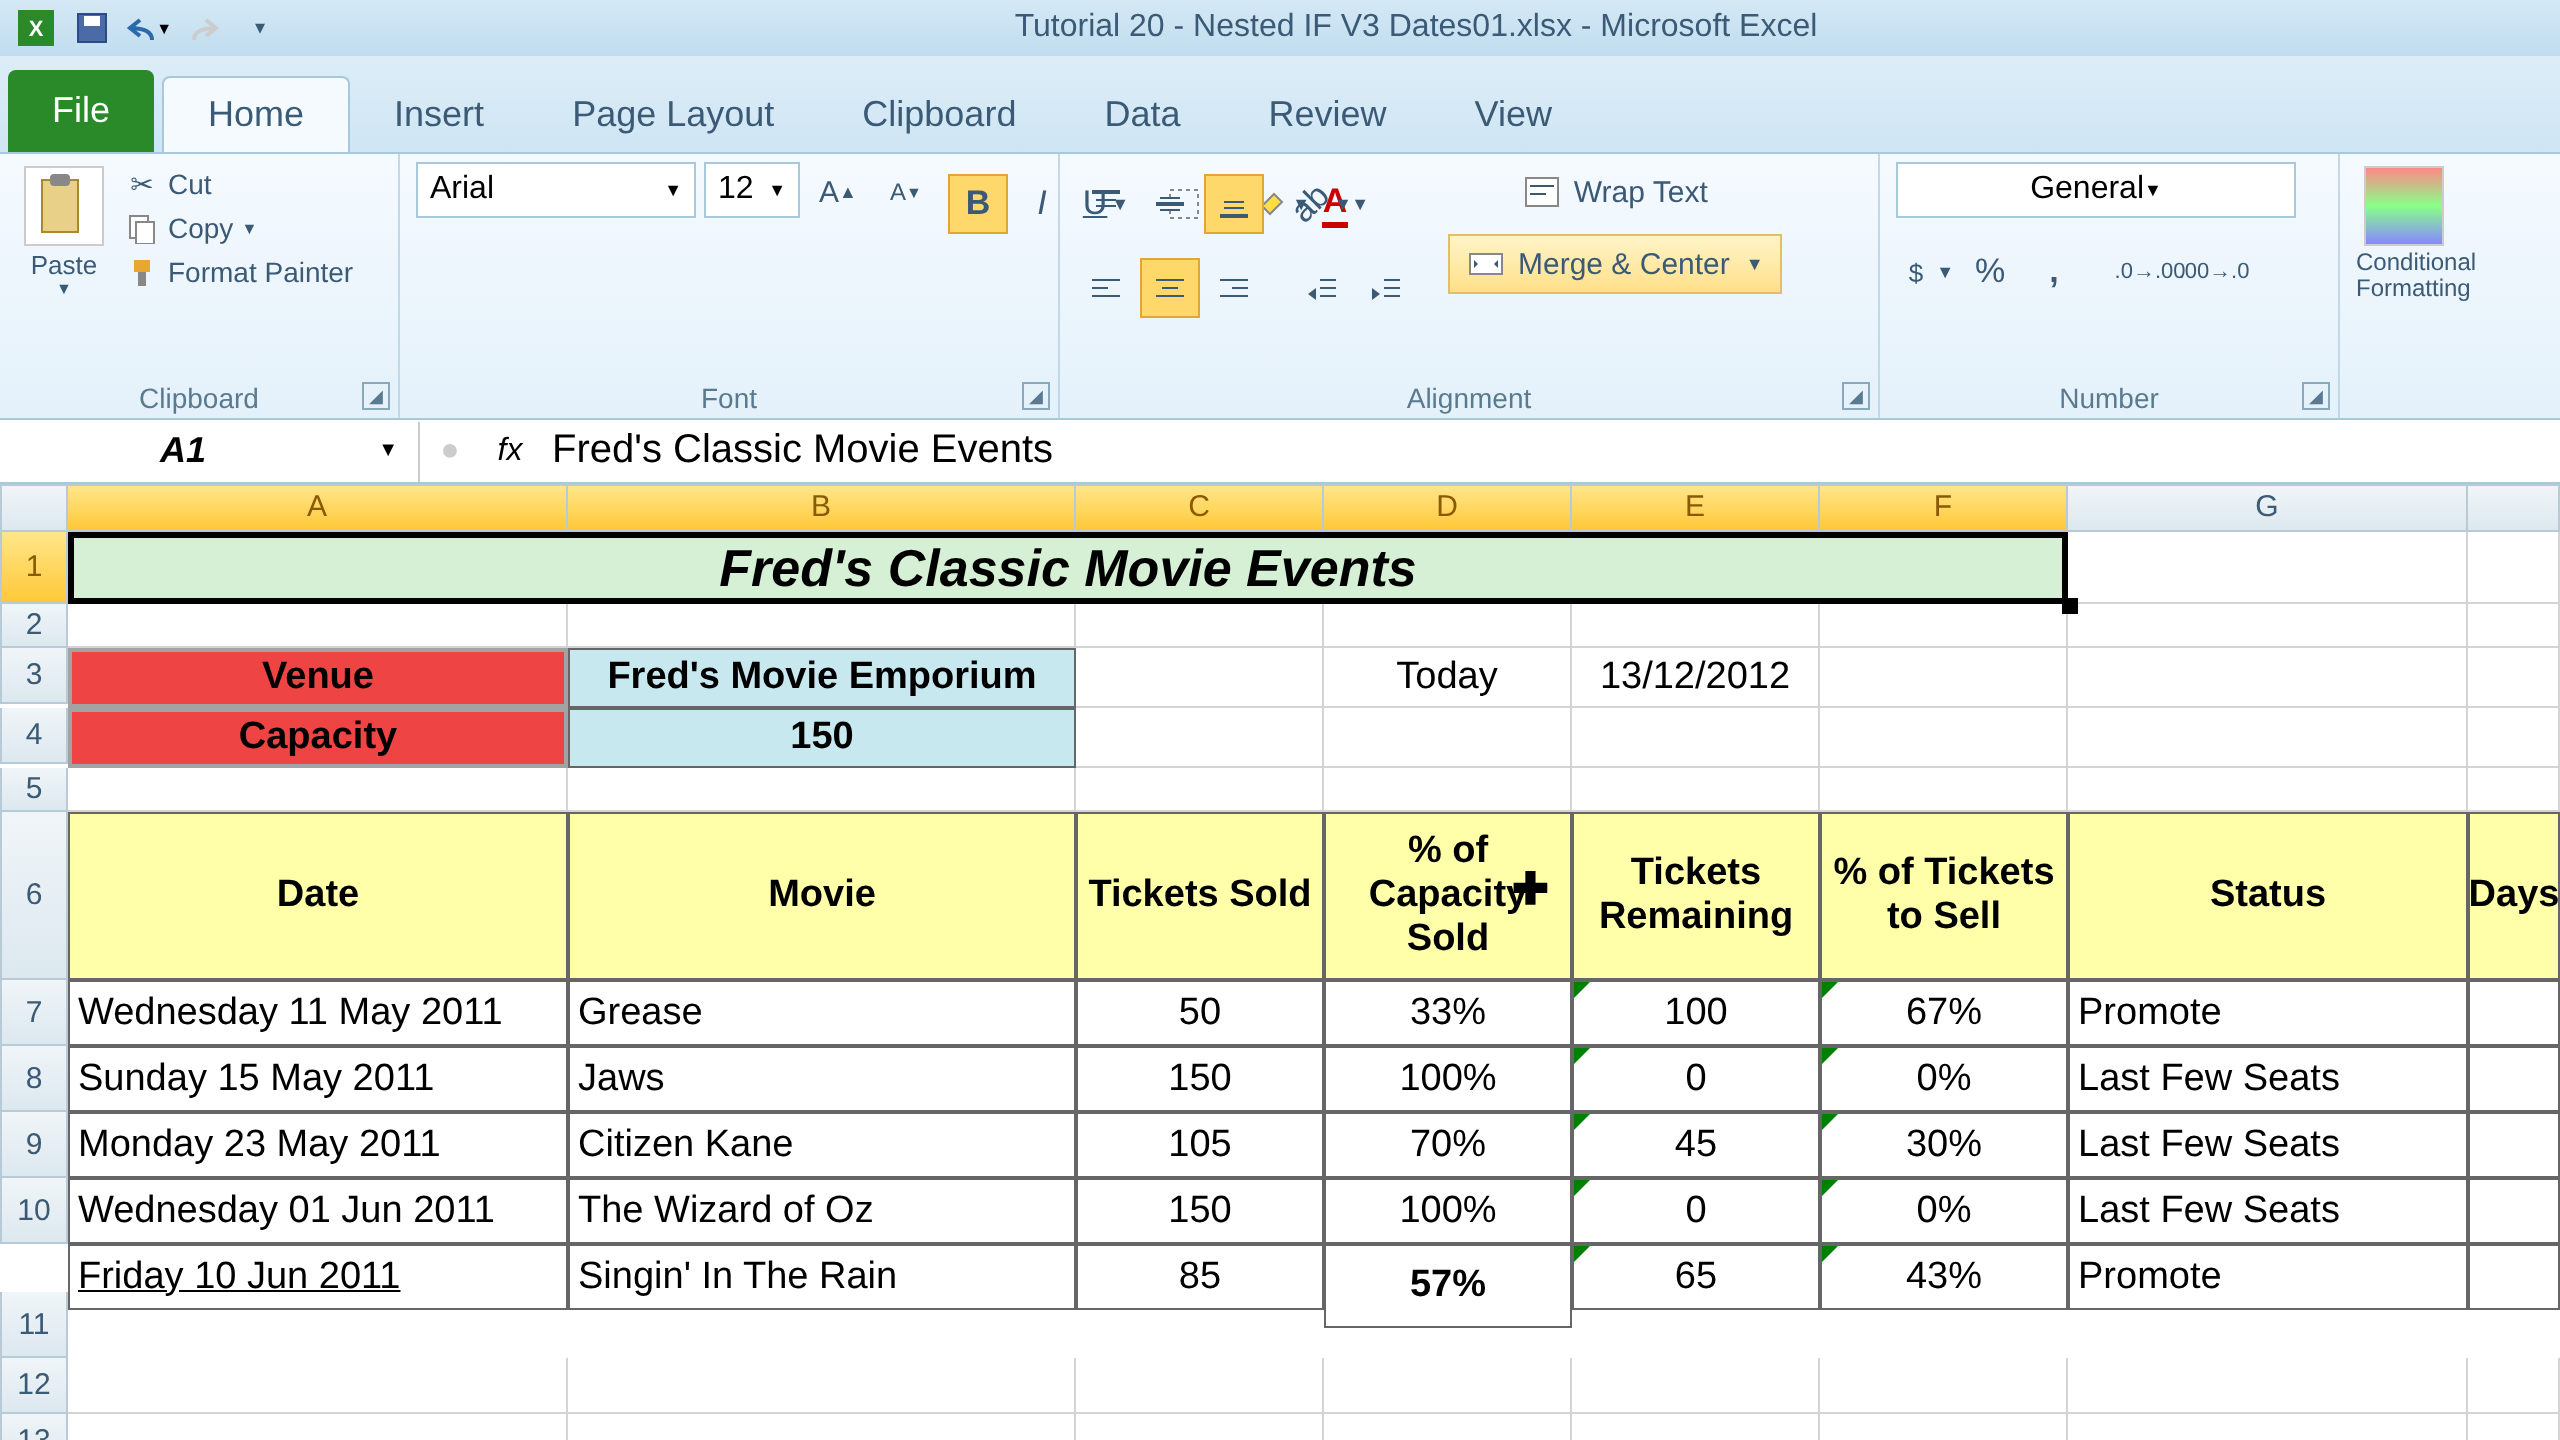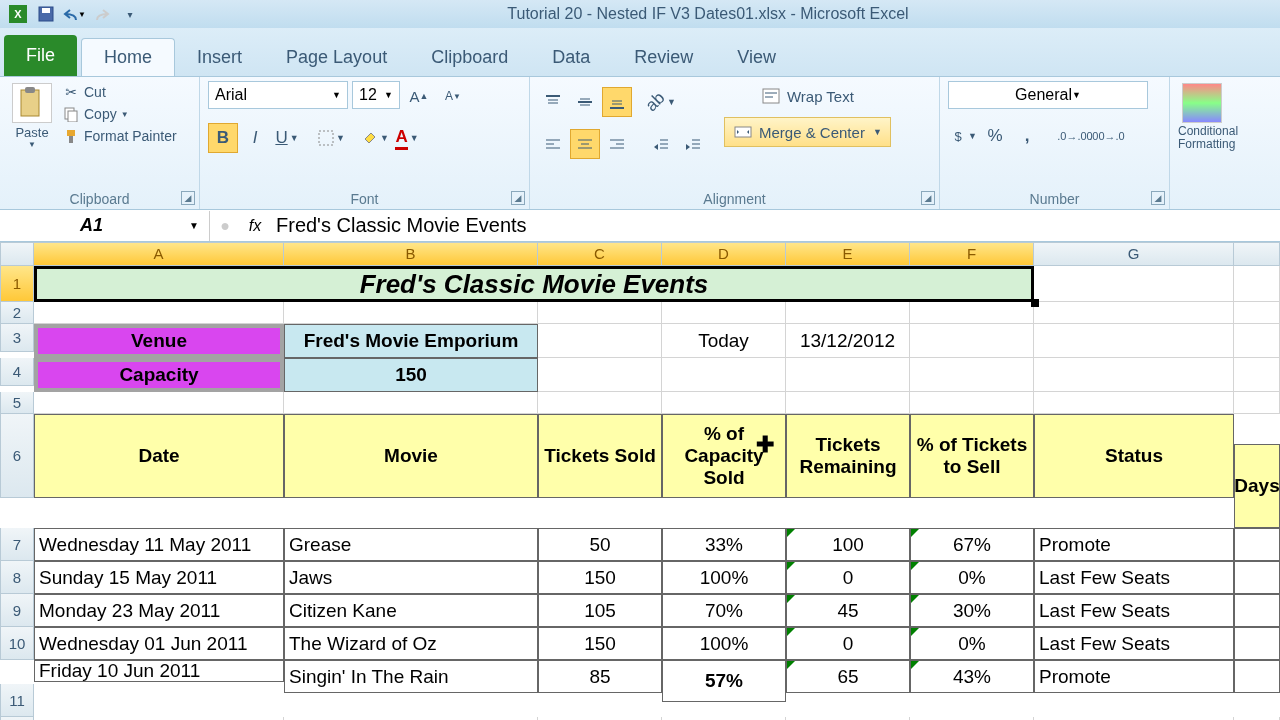--- a/index.html
+++ b/index.html
@@ -49,21 +49,21 @@
 .row-h { width: 34px; background: linear-gradient(#f0f5f8,#dce8ef); border: 1px solid #b8cad6; border-top: none; text-align: center; font-size: 15px; color: #3b5a76; display: flex; align-items: center; justify-content: center; cursor: pointer; }
 .row-h.sel { background: linear-gradient(#ffe68a,#ffc838); color: #8a5a00; }
 
 .sheet-row { display: flex; }
 .cell { border-right: 1px solid #d4d4d4; border-bottom: 1px solid #d4d4d4; font-size: 19px; padding: 2px 4px; display: flex; align-items: center; overflow: hidden; white-space: nowrap; }
 
 .colA { width: 250px; } .colB { width: 254px; } .colC { width: 124px; } .colD { width: 124px; }
 .colE { width: 124px; } .colF { width: 124px; } .colG { width: 200px; } .colH { width: 46px; }
 
 .merged-title { background: #d5f0d5; border: 2px solid #7aa87a; font-size: 26px; font-weight: bold; font-style: italic; justify-content: center; }
-.info-label { background: #d946ef; border: 4px solid #a3a3a3; font-weight: bold; justify-content: center; }
+.info-label { background: #ef4444; border: 2px solid #a3a3a3; font-weight: bold; justify-content: center; }
 .info-value { background: #c8e8f0; border: 1px solid #666; font-weight: bold; justify-content: center; }
 .table-header { background: #ffffaa; border: 1px solid #666; font-weight: bold; justify-content: center; text-align: center; }
 .data-cell { border: 1px solid #666; }
 .center { justify-content: center; }
 .green-tri { position: relative; }
 .green-tri::before { content: ""; position: absolute; top: 0; left: 0; border-top: 8px solid #008000; border-right: 8px solid transparent; }
 
 .sel-border { position: absolute; border: 3px solid #000; pointer-events: none; }
 .sel-handle { position: absolute; width: 8px; height: 8px; background: #000; }
 .cursor-plus { position: absolute; font-size: 22px; font-weight: bold; color: #000; pointer-events: none; }
@@ -147,21 +147,21 @@
             </span>
             <span>Format Painter</span>
           </div>
       </div>
     </div>
     <div class="group-label">Clipboard</div>
     <div class="dialog-launcher">◢</div>
   </div>
 
   <div class="group" style="width:330px;">
-    <div class="group-body" style="flex-direction:column;">
+    <div class="group-body" style="flex-direction:row;">
       <div style="display:flex;gap:4px;">
         <div class="font-select font-name">
             <span>Arial</span>
             <span style="font-size:9px;">▼</span>
           </div>
         <div class="font-select font-size">
             <span>12</span>
             <span style="font-size:9px;">▼</span>
           </div>
         <div class="rbtn" style="font-size:15px;">A<sup style="font-size:9px;">▲</sup></div>
@@ -413,21 +413,21 @@
 
   <div class="sheet-row">
     <div class="row-h" style="height:84px;">6</div>
     <div class="cell colA table-header" style="height:84px;">Date</div>
     <div class="cell colB table-header" style="height:84px;">Movie</div>
     <div class="cell colC table-header" style="height:84px;white-space:normal;">Tickets Sold</div>
     <div class="cell colD table-header" style="height:84px;white-space:normal;">% of Capacity Sold</div>
     <div class="cell colE table-header" style="height:84px;white-space:normal;">Tickets Remaining</div>
     <div class="cell colF table-header" style="height:84px;white-space:normal;">% of Tickets to Sell</div>
     <div class="cell colG table-header" style="height:84px;">Status</div>
-    <div class="cell colH table-header" style="height:84px;white-space:normal;margin-top:30px;">Days</div>
+    <div class="cell colH table-header" style="height:84px;white-space:normal;">Days</div>
   </div>
 
   <div id="data-rows">
       <div class="sheet-row">
     <div class="row-h" style="height:33px;">7</div>
     <div class="cell colA data-cell" style="height:33px;">Wednesday 11 May 2011</div>
     <div class="cell colB data-cell" style="height:33px;">Grease</div>
     <div class="cell colC data-cell center" style="height:33px;">50</div>
     <div class="cell colD data-cell center" style="height:33px;">33%</div>
     <div class="cell colE data-cell center green-tri" style="height:33px;">100</div>
@@ -463,21 +463,21 @@
     <div class="cell colB data-cell" style="height:33px;">The Wizard of Oz</div>
     <div class="cell colC data-cell center" style="height:33px;">150</div>
     <div class="cell colD data-cell center" style="height:33px;">100%</div>
     <div class="cell colE data-cell center green-tri" style="height:33px;">0</div>
     <div class="cell colF data-cell center green-tri" style="height:33px;">0%</div>
     <div class="cell colG data-cell" style="height:33px;">Last Few Seats</div>
     <div class="cell colH data-cell" style="height:33px;"></div>
       </div>
       <div class="sheet-row">
     <div class="row-h" style="height:33px;margin-top:24px;">11</div>
-    <div class="cell colA data-cell" style="height:22px;">Friday 10 Jun 2011</div>
+    <div class="cell colA data-cell" style="height:33px;text-decoration:underline;">Friday 10 Jun 2011</div>
     <div class="cell colB data-cell" style="height:33px;">Singin' In The Rain</div>
     <div class="cell colC data-cell center" style="height:33px;">85</div>
     <div class="cell colD data-cell center" style="height:42px;font-weight:bold;">57%</div>
     <div class="cell colE data-cell center green-tri" style="height:33px;">65</div>
     <div class="cell colF data-cell center green-tri" style="height:33px;">43%</div>
     <div class="cell colG data-cell" style="height:33px;">Promote</div>
     <div class="cell colH data-cell" style="height:33px;"></div>
       </div>
     </div>
 

